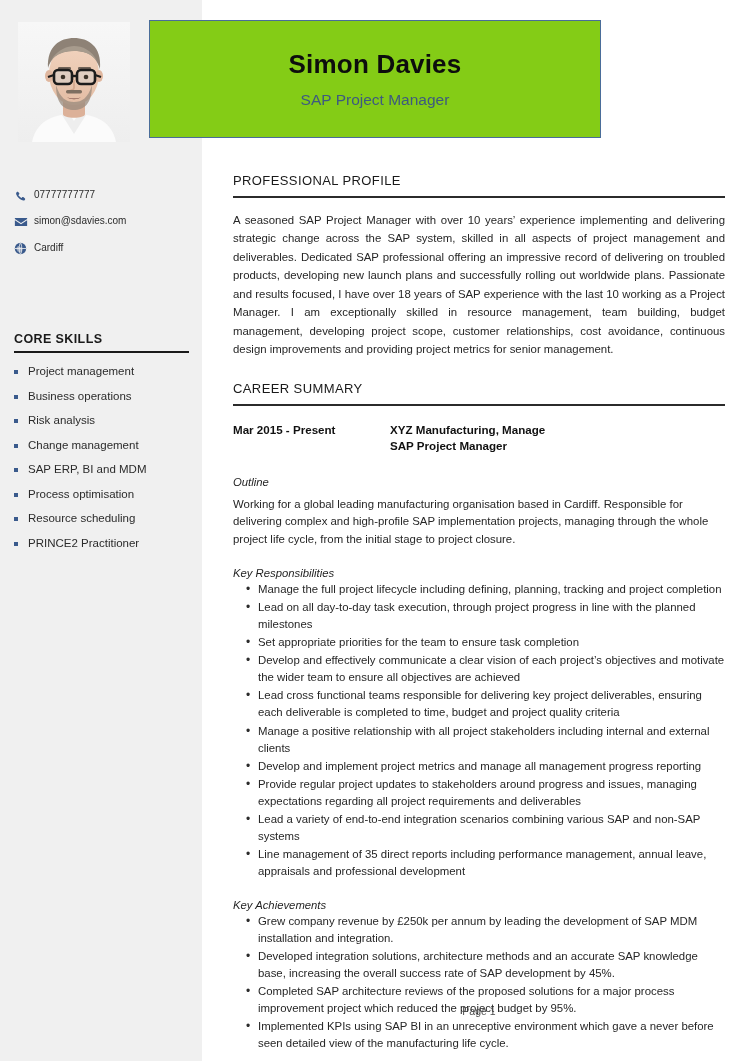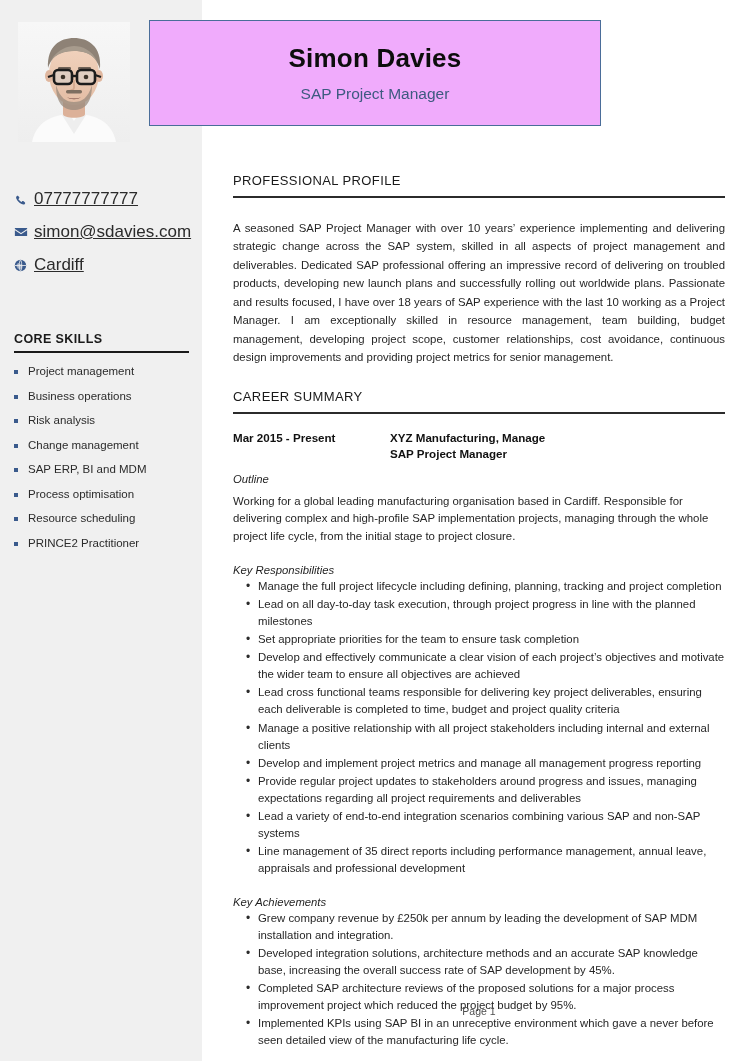--- a/index.html
+++ b/index.html
@@ -47,25 +47,23 @@
     letter-spacing: 0.4px;
     color: #1a1a1a;
     text-transform: uppercase;
     padding-bottom: 5px;
     border-bottom: 2px solid #1a1a1a;
     font-stretch: condensed;
   }
   .contact-list { margin-top: 13px; }
   .contact-row {
     display: flex;
-    align-items: center;
     margin-bottom: 13px;
-    font-size: 17px;
+    font-size: 10px;
     color: #2b2b2b;
-    text-decoration: underline;
   }
   .contact-ico {
     width: 17px;
     flex: 0 0 17px;
     display: flex;
     align-items: center;
     color: #3a5a8c;
   }
   .contact-ico svg { display: block; }
   .contact-txt { padding-left: 3px; }
@@ -90,23 +88,23 @@
     height: 4px;
     background: #3a5a8c;
   }
 
   
   .namebox {
     position: absolute;
     left: 149px;
     top: 20px;
     width: 452px;
-    height: 106px;
+    height: 118px;
     border: 1.6px solid #4a6d99;
-    background: #f0abfc;
+    background: #84cc16;
     box-sizing: border-box;
     display: flex;
     flex-direction: column;
     align-items: center;
     justify-content: center;
   }
   .cv-name {
     font-size: 26px;
     font-weight: bold;
     color: #0d0d0d;
@@ -130,41 +128,41 @@
     font-size: 13px;
     font-weight: normal;
     letter-spacing: 0.4px;
     color: #1a1a1a;
     text-transform: uppercase;
     padding-bottom: 8px;
     border-bottom: 2.2px solid #2b2b2b;
     font-stretch: condensed;
   }
   .profile-text {
-    margin-top: 21px;
+    margin-top: 13px;
     font-size: 11.4px;
     line-height: 1.62;
     color: #262626;
     text-align: justify;
   }
   .sec-gap { height: 22px; }
 
   .job-head {
     margin-top: 16px;
     display: flex;
     font-size: 11.6px;
     font-weight: bold;
     color: #111111;
     line-height: 1.42;
   }
   .job-dates { flex: 0 0 157px; }
   .job-co-line { display: block; }
 
   .sublabel {
-    margin-top: 10px;
+    margin-top: 21px;
     font-size: 11.3px;
     font-style: italic;
     color: #1f1f1f;
   }
   .para {
     margin-top: 8px;
     font-size: 11.4px;
     line-height: 1.55;
     color: #262626;
   }

